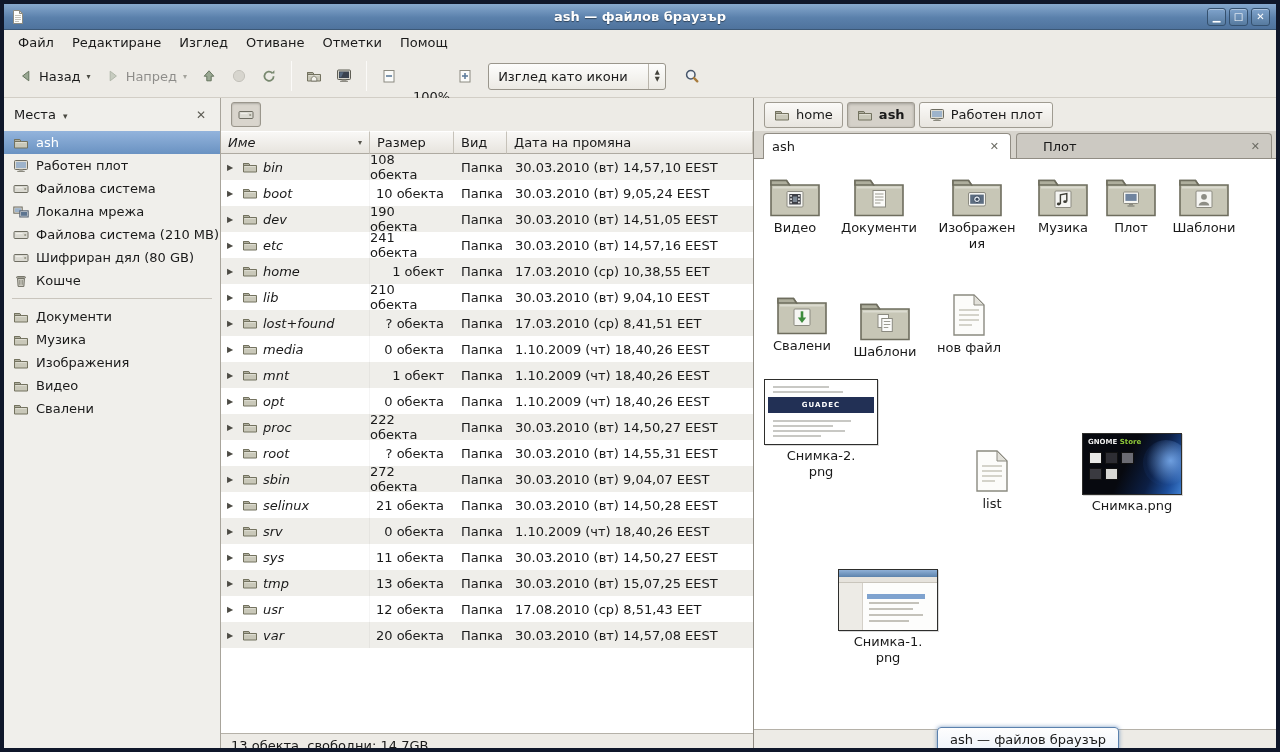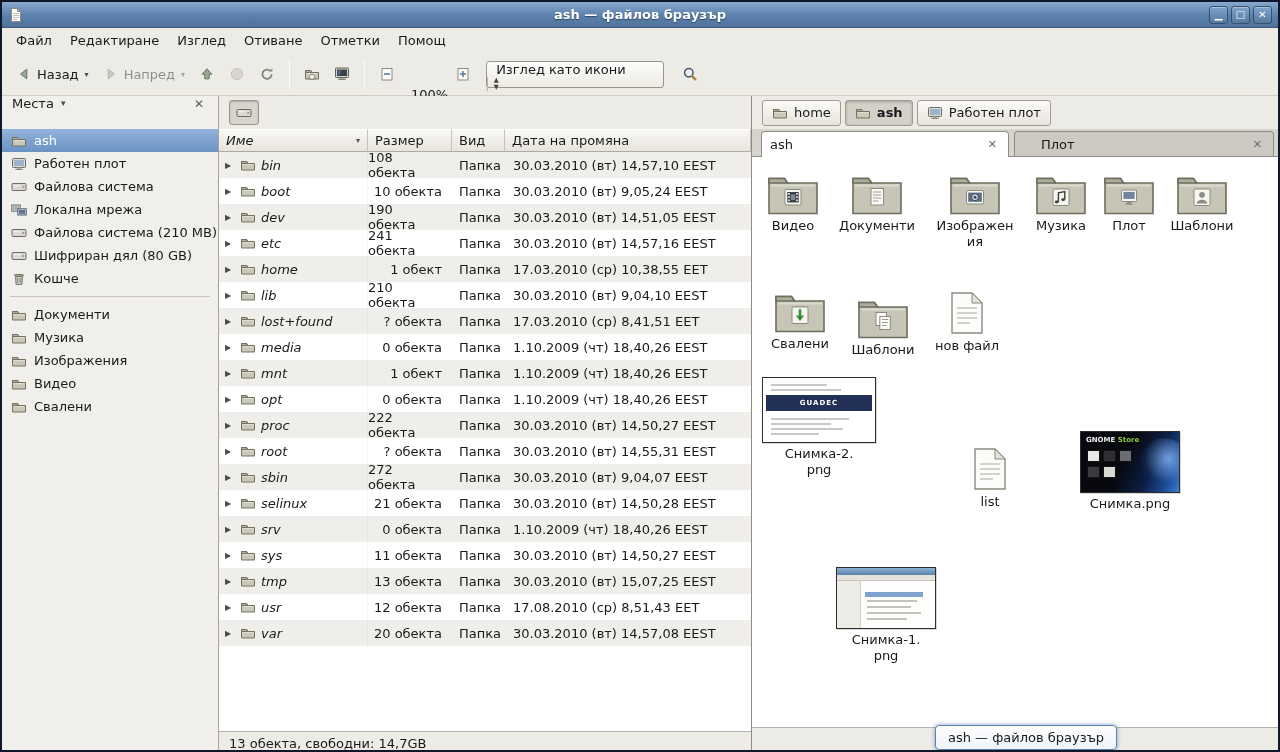--- a/index.html
+++ b/index.html
@@ -1,41 +1,41 @@
 <!DOCTYPE html>
 <html><head>
 <meta charset="utf-8">
 <style>
 *{margin:0;padding:0;box-sizing:border-box;}
 body{font-family:"DejaVu Sans","Liberation Sans",sans-serif;background:#4a4a46;}
-#screen{width:1280px;height:752px;position:relative;background:#edebe6;border:2px solid #0f172a;overflow:hidden;font-size:13px;color:#1a1a1a;}
+#screen{width:1280px;height:752px;position:relative;background:#edebe6;border:4px solid #0f172a;overflow:hidden;font-size:13px;color:#1a1a1a;}
 
 .titlebar{height:26px;background:linear-gradient(#87a9ce,#5a80ab 55%,#4f739d);display:flex;align-items:center;padding:0 6px;position:relative;border-bottom:1px solid #3c5876;}
 .win-icon{width:16px;height:16px;display:flex;z-index:1;}
 .title{position:absolute;left:0;right:0;text-align:center;color:#fff;font-weight:bold;text-shadow:0 1px 1px rgba(0,0,0,.45);}
 .winbtns{margin-left:auto;display:flex;gap:3px;z-index:1;}
 .wbtn{width:19px;height:18px;border:1px solid #35516f;border-radius:3px;background:linear-gradient(#7fa3cc,#567a9f);color:#fff;font-size:10px;display:flex;align-items:center;justify-content:center;box-shadow:inset 0 1px 0 rgba(255,255,255,.35);cursor:default;}
 
 .menubar{height:25px;display:flex;align-items:center;padding:0 5px;background:#edebe6;}
 .menu-item{padding:4px 9px;cursor:default;}
 .toolbar{height:43px;display:flex;align-items:center;padding:0 7px;background:#edebe6;border-bottom:1px solid #d2cec6;}
 .tbtn{display:flex;align-items:center;gap:5px;padding:5px 7px;border-radius:3px;cursor:default;}
 .tbtn.disabled{opacity:.45;}
 .ticon{display:flex;width:16px;height:16px;}
 .chev{font-size:8px;color:#4a4a42;margin-left:1px;}
 .zoomlvl{width:46px;text-align:right;margin-top:41px;}
 .tsep{width:1px;align-self:stretch;margin:6px 7px;background:#c9c5bd;border-right:1px solid #fbfaf8;}
-.combo{height:27px;margin-left:8px;width:178px;border:1px solid #9a968c;border-radius:3px;background:linear-gradient(#fdfdfc,#eceae4);display:flex;flex-direction:column;}
+.combo{height:27px;margin-left:8px;width:178px;border:1px solid #9a968c;border-radius:3px;background:linear-gradient(#fdfdfc,#eceae4);display:flex;align-items:center;}
 .combo-label{flex:1;padding-left:9px;}
 .spinner{width:17px;border-left:1px solid #b9b5ab;align-self:stretch;display:flex;flex-direction:column;align-items:center;justify-content:center;font-size:6.5px;line-height:7px;color:#44433c;}
 .searchbtn{margin-left:11px;}
 
 .main{display:flex;height:658px;}
 .sidebar{width:217px;background:#f0efeb;border-right:1px solid #a8a49b;display:flex;flex-direction:column;}
-.sb-head{height:33px;display:flex;align-items:flex-start;padding:0 10px;gap:7px;}
+.sb-head{height:33px;display:flex;align-items:center;padding:0 10px;gap:7px;}
 .sb-dd{font-size:9px;color:#4a4a42;margin-top:2px;}
 .sb-close{margin-left:auto;color:#5c5b53;font-size:12px;padding:1px 4px;cursor:default;}
 .sb-item{height:23px;display:flex;align-items:center;gap:7px;padding-left:9px;cursor:default;}
 .sb-item.selected{background:linear-gradient(#93b4dc,#6a92c2);color:#fff;}
 .sbicon{width:16px;height:16px;display:flex;flex:none;}
 .sb-sep{height:1px;background:#c9c5bd;margin:6px 8px;}
 
 .pane-left{width:533px;background:#fff;border-right:1px solid #8f8b82;display:flex;flex-direction:column;}
 .pb-row{height:33px;background:#edebe6;display:flex;align-items:center;padding-left:10px;gap:4px;}
 .mini-btn{width:30px;height:25px;border:1px solid #9a968c;border-radius:3px;background:#d9d5cd;box-shadow:inset 0 1px 2px rgba(0,0,0,.2);display:flex;align-items:center;justify-content:center;cursor:default;}

